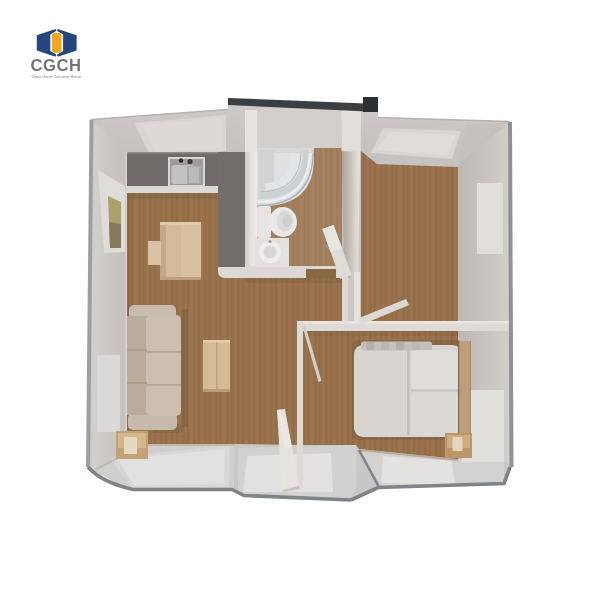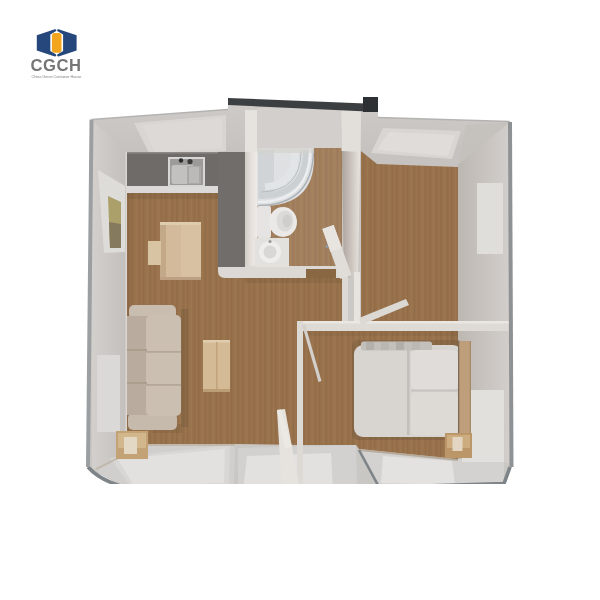--- a/index.html
+++ b/index.html
@@ -1,16 +1,16 @@
 <!DOCTYPE html>
 <html><head>
 <meta charset="utf-8">
 <style>
   html,body{margin:0;padding:0;background:#ffffff;}
-  .page{width:600px;height:484px;position:relative;font-family:"Liberation Sans", sans-serif;}
+  .page{width:600px;height:600px;position:relative;font-family:"Liberation Sans", sans-serif;}
 </style>
 </head>
 <body>
 <div class="page">
 <svg width="600" height="600" viewBox="0 0 600 600">
 <defs>
   <pattern id="wood" width="11" height="60" patternUnits="userSpaceOnUse">
     <rect width="11" height="60" fill="#97714b"></rect>
     <rect x="0" width="1.2" height="60" fill="#916c47"></rect>
     <rect x="3.4" width="2.0" height="60" fill="#9c764f"></rect>

